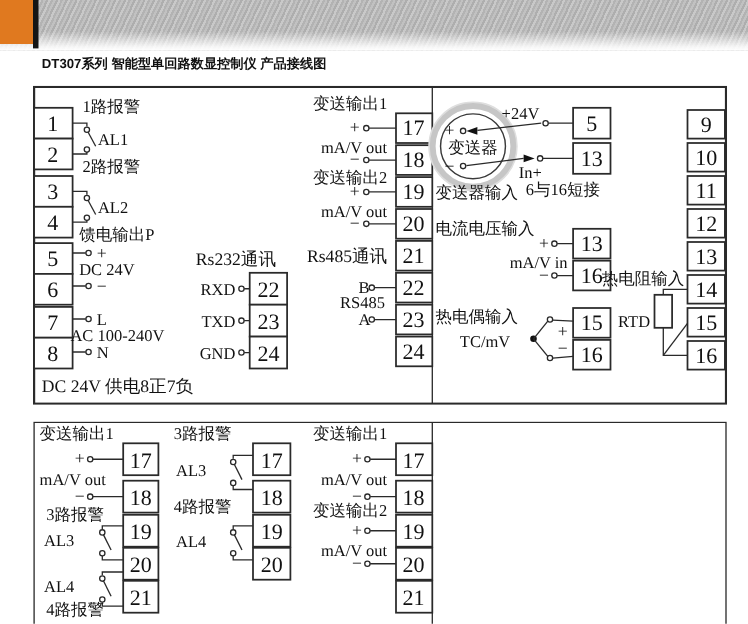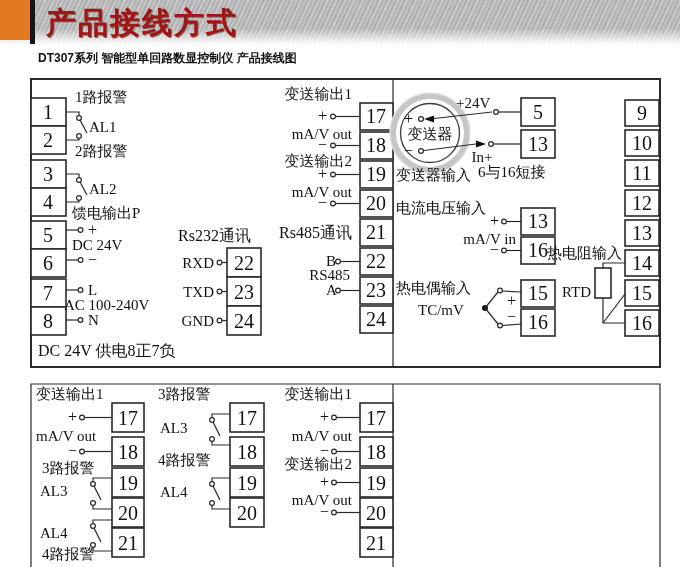--- a/index.html
+++ b/index.html
@@ -29,21 +29,20 @@
   svg circle.c{fill:#fff;stroke:#2a2a2a;stroke-width:1.2;}
   svg circle.dot{fill:#111;stroke:none;}
   svg polygon.arrow{fill:#111;stroke:none;}
 </style>
 </head>
 <body>
 
 <div class="banner">
   <div class="accent"></div>
   <div class="accent-edge"></div>
-  <div class="banner-title">产品接线方式</div>
 </div>
 <div class="subtitle">DT307系列 智能型单回路数显控制仪 产品接线图</div>
 
 <div class="panel" id="top-panel">
 <svg width="631" height="290" viewBox="0 0 631 290">
   <rect class="frame" x="1" y="1" width="629" height="288"></rect>
   <line x1="363" y1="1" x2="363" y2="289"></line>
 
   <g>
     <g>

